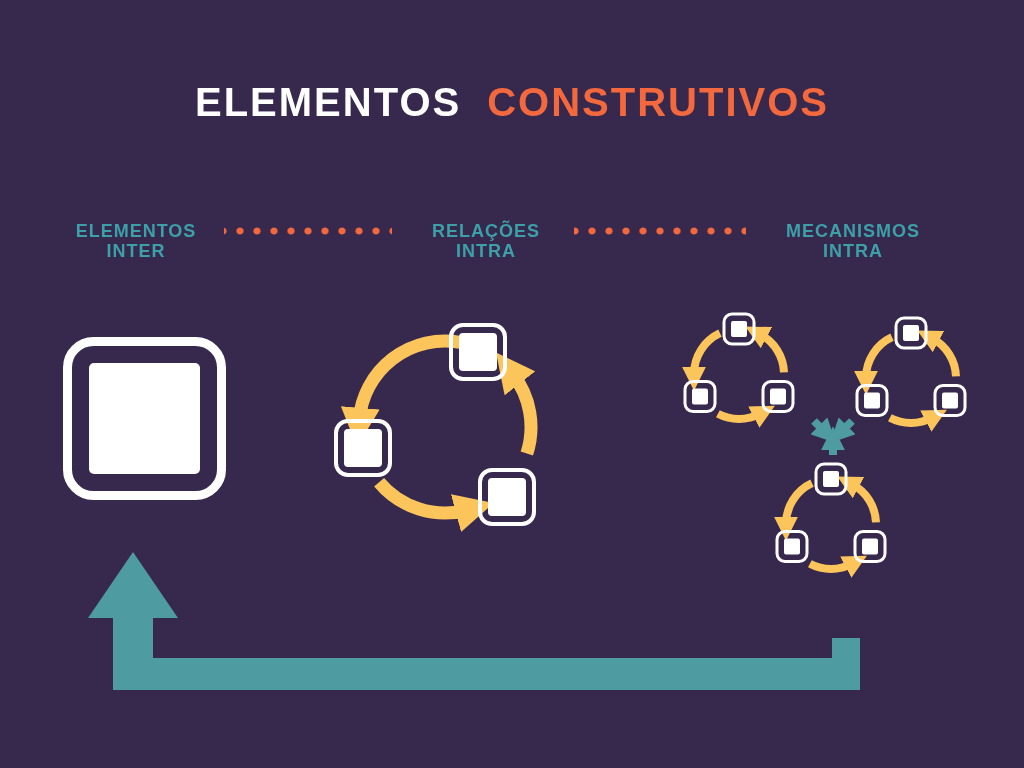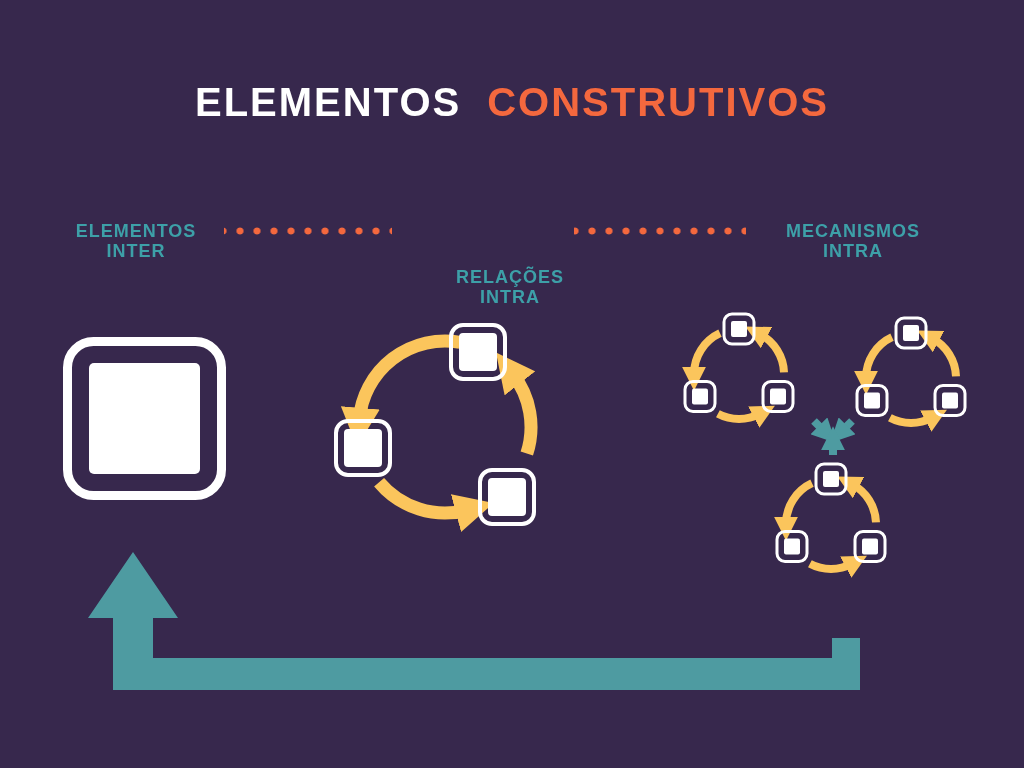--- a/index.html
+++ b/index.html
@@ -16,21 +16,21 @@
     font-size:40px;font-weight:800;letter-spacing:2px;
   }
   .title .p1{color:var(--title-primary,#fff);}
   .title .p2{color:var(--title-accent,#f4683e);margin-left:26px;}
   .col-label{
     position:absolute;top:222px;width:180px;
     text-align:center;
     color:var(--label-teal,#3da0a8);
     font-weight:700;font-size:18px;line-height:1.1;letter-spacing:1px;
   }
-  .c1{left:46px;} .c2{left:420px;margin-top:46px;} .c3{left:763px;}
+  .c1{left:46px;} .c2{left:396px;} .c3{left:763px;}
   .dots{
     position:absolute;top:226px;height:10px;
     background-image:radial-gradient(circle, var(--dots-orange,#f4683e) 3.2px, transparent 3.8px);
     background-size:17px 10px;
     background-position:center;
   }
   .d1{left:224px;width:168px;}
   .d2{left:574px;width:172px;}
   .g-left{position:absolute;left:62px;top:336px;}
   .g-mid{position:absolute;left:328px;top:313px;}

